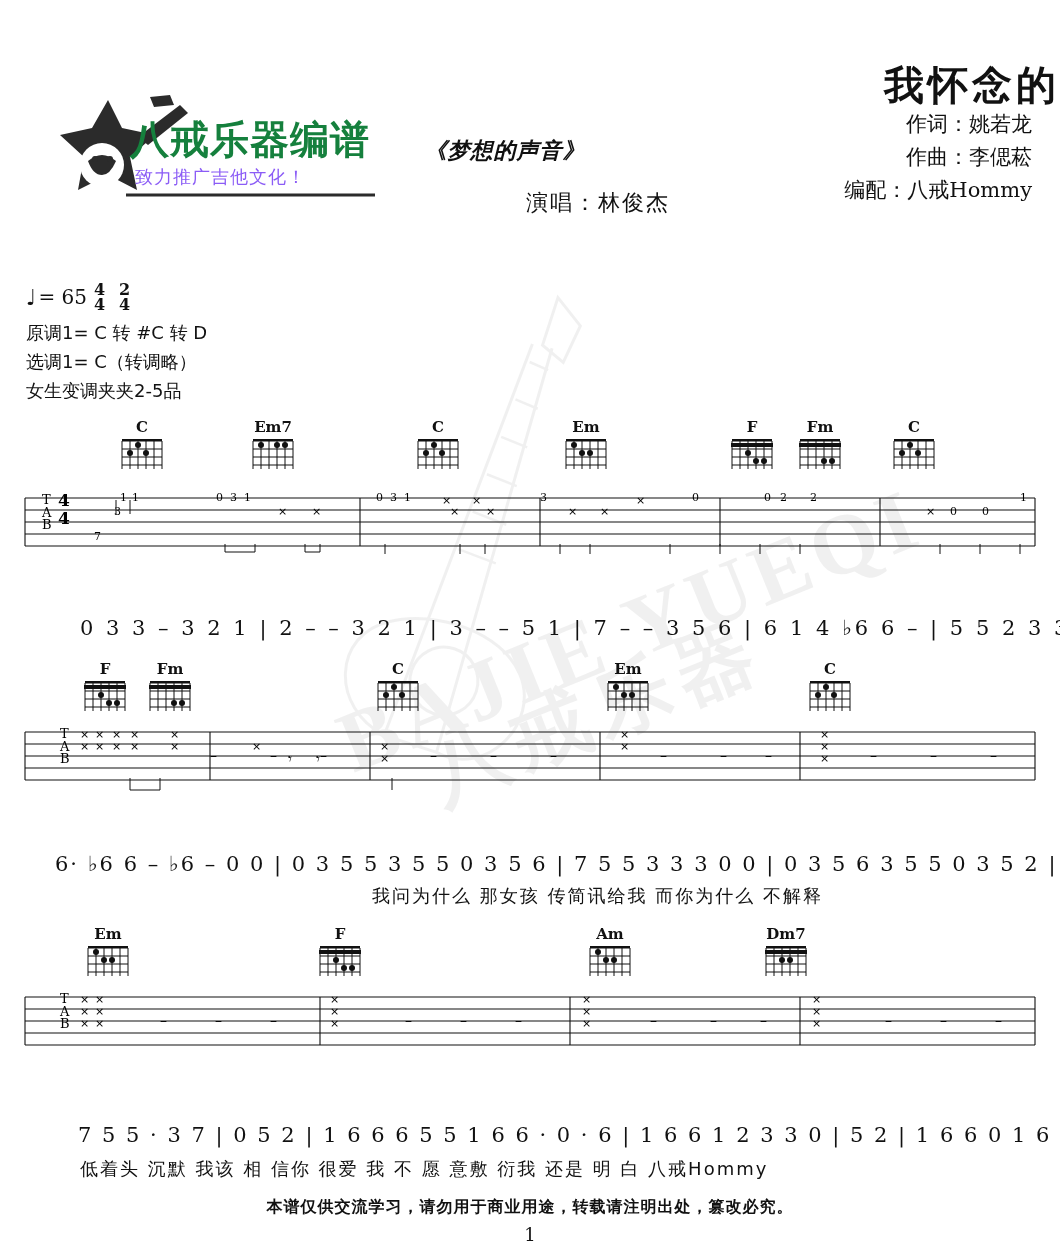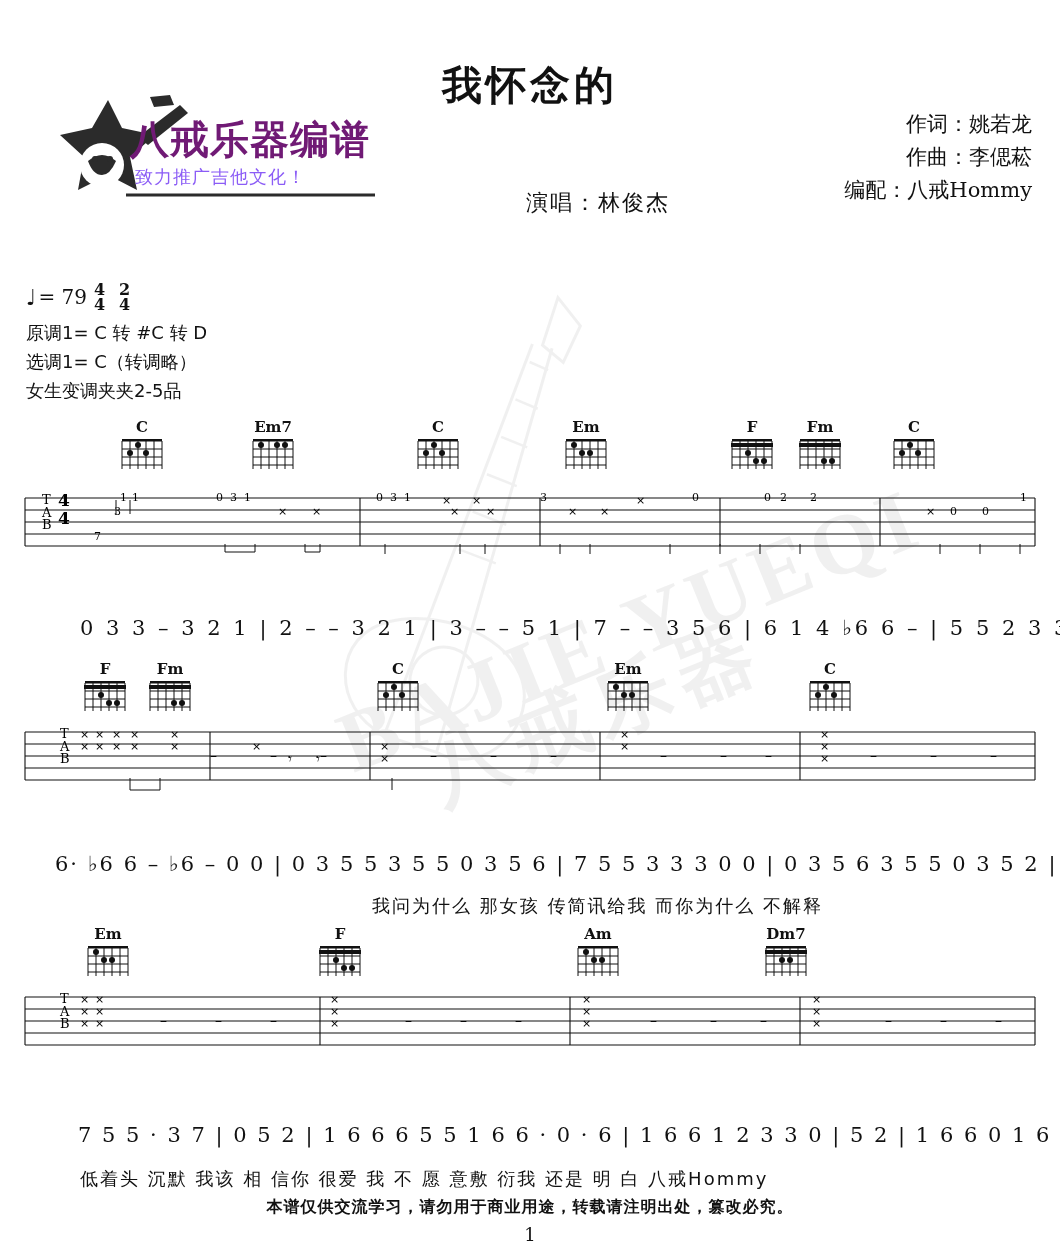--- a/index.html
+++ b/index.html
@@ -72,40 +72,40 @@
     z-index: 3;
   }
   .logo-main {
     position: absolute;
     left: 100px;
     top: 18px;
     font-family: "DejaVu Sans", sans-serif;
     font-weight: bold;
     font-size: 39px;
     letter-spacing: 1px;
-    color: #701a75;
+    color: #15803d;
     white-space: nowrap;
   }
   .logo-sub {
     position: absolute;
     left: 105px;
     top: 70px;
     font-family: "DejaVu Sans", sans-serif;
     font-size: 18px;
     letter-spacing: 1px;
     color: #8b5cf6;
     white-space: nowrap;
   }
 
   .title {
     position: absolute;
     left: 0;
     top: 58px;
     width: 1060px;
-    text-align: center;
+    text-align: right;
     font-family: "DejaVu Sans", sans-serif;
     font-weight: bold;
     font-size: 40px;
     letter-spacing: 4px;
     z-index: 3;
   }
   .subtitle {
     position: absolute;
     left: 340px;
     top: 136px;
@@ -187,21 +187,21 @@
   }
   .chord-name {
     font-family: "DejaVu Serif", serif;
     font-size: 15px;
     font-weight: 600;
     height: 17px;
   }
   .chord-grid { position: relative; width: 48px; height: 36px; margin: 0 auto; }
 
   .tab-staff { position: absolute; }
-  .lyrics-row { position: absolute; font-family: "DejaVu Sans", sans-serif; font-size: 18px; white-space: nowrap; margin-top: 10px; }
+  .lyrics-row { position: absolute; font-family: "DejaVu Sans", sans-serif; font-size: 18px; white-space: nowrap; }
   .num-row { position: absolute; font-family: "DejaVu Serif", serif; font-size: 21px; white-space: nowrap; }
 
   .footer-note {
     position: absolute;
     left: 0;
     top: 1197px;
     width: 1060px;
     text-align: center;
     font-family: "DejaVu Sans", sans-serif;
     font-weight: bold;
@@ -247,32 +247,33 @@
       <circle cx="80" cy="64" r="3" fill="#2b2b2b"></circle>
       <path d="M108 42 L150 10 L158 18 L118 50 Z" fill="#2b2b2b"></path>
       <path d="M120 2 L140 0 L144 10 L124 12 Z" fill="#2b2b2b"></path>
       <path d="M96 100 L345 100" stroke="#2b2b2b" stroke-width="3"></path>
     </svg>
     <div class="logo-main">八戒乐器编谱</div>
     <div class="logo-sub">致力推广吉他文化！</div>
   </div>
 
   <div class="title">我怀念的</div>
+  <div class="subtitle">《梦想的声音》</div>
   <div class="singer">演唱：林俊杰</div>
 
   <div class="credits">
     <div>作词：姚若龙</div>
     <div>作曲：李偲菘</div>
     <div>编配：八戒Hommy</div>
   </div>
 
   <div class="tempo-block">
     <div class="tempo-row">
       <span class="note-glyph">♩</span>
-      <span>= 79</span>
+      <span>= 65</span>
       <span class="timesig">
         <span>4</span>
         <span>4</span>
       </span>
       <span class="timesig">
         <span>2</span>
         <span>4</span>
       </span>
     </div>
     <div class="key-line" style="margin-top:4px">原调1= C 转 #C 转 D</div>
@@ -563,21 +564,21 @@
           <rect x="4" y="4" width="40" height="2.5" fill="#111"></rect>
           <path d="M4 6 L4 34 M12 6 L12 34 M20 6 L20 34 M28 6 L28 34 M36 6 L36 34 M44 6 L44 34" stroke="#111" stroke-width="1"></path>
           <path d="M4 14 L44 14 M4 22 L44 22 M4 30 L44 30" stroke="#111" stroke-width="1"></path>
           <rect x="3" y="8" width="42" height="4" fill="#111"></rect>
           <circle cx="20" cy="18" r="3" fill="#111"></circle>
             <circle cx="28" cy="26" r="3" fill="#111"></circle>
             <circle cx="36" cy="26" r="3" fill="#111"></circle>
         </svg>
       </div>
 
-      <div class="chord" style="left:568px">
+      <div class="chord" style="left:580px">
         <div class="chord-name">Am</div>
         <svg class="chord-grid" viewBox="0 0 48 36">
           <rect x="4" y="4" width="40" height="2.5" fill="#111"></rect>
           <path d="M4 6 L4 34 M12 6 L12 34 M20 6 L20 34 M28 6 L28 34 M36 6 L36 34 M44 6 L44 34" stroke="#111" stroke-width="1"></path>
           <path d="M4 14 L44 14 M4 22 L44 22 M4 30 L44 30" stroke="#111" stroke-width="1"></path>
           <circle cx="12" cy="10" r="3" fill="#111"></circle>
             <circle cx="20" cy="18" r="3" fill="#111"></circle>
             <circle cx="28" cy="18" r="3" fill="#111"></circle>
         </svg>
       </div>

